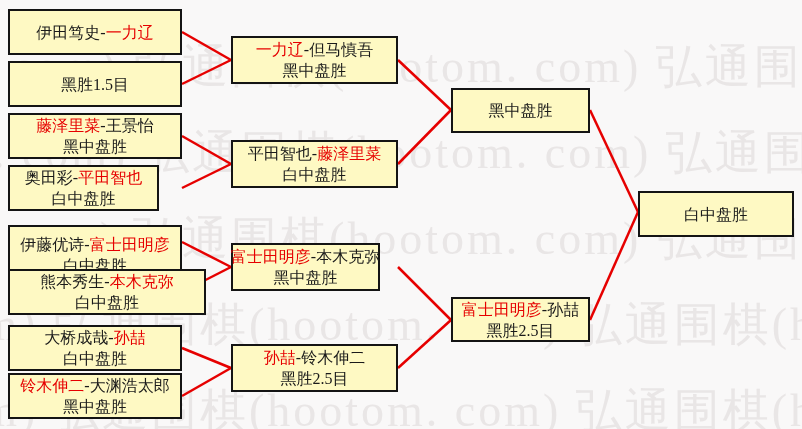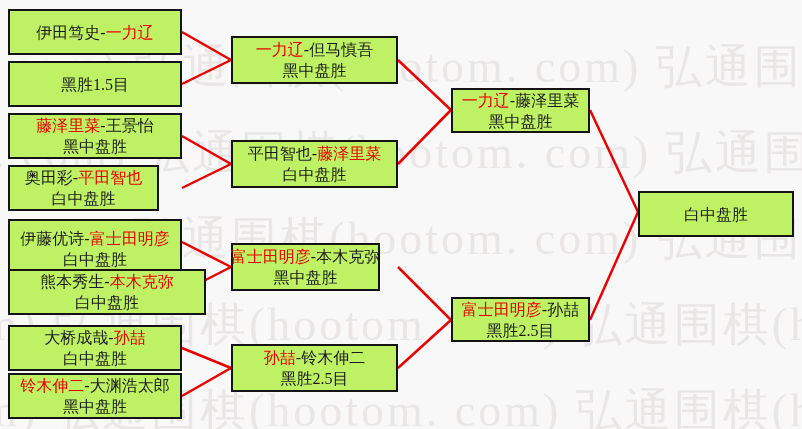--- a/index.html
+++ b/index.html
@@ -11,21 +11,21 @@
   .stage{position:absolute;inset:0;width:802px;height:429px;overflow:hidden;}
   .wm{
     position:absolute;white-space:nowrap;z-index:0;
     font-size:46px;letter-spacing:3px;color:#e9e6e6;
     -webkit-user-select:none;user-select:none;
   }
   svg.lines{position:absolute;left:0;top:0;z-index:1;}
   svg.lines line{stroke:#e60000;stroke-width:2.5;}
   .box{
     position:absolute;z-index:2;box-sizing:border-box;
-    background:#bef264;border:2px solid #141414;
+    background:#fef9c3;border:2px solid #141414;
     display:flex;flex-direction:column;justify-content:center;align-items:center;
     text-align:center;font-size:16px;line-height:21px;color:#1a1a1a;
   }
   .box .l1,.box .l2{white-space:nowrap;}
   .win{color:#e60000;}
 </style>
 </head>
 <body>
 
 <div class="stage">
@@ -60,21 +60,21 @@
     <div class="l2">黑胜1.5目</div>
   </div>
   <div class="box" style="left:8px;top:113px;width:174px;height:46px">
     <div class="l1"><span></span><span class="win">藤泽里菜</span><span>-王景怡</span></div>
     <div class="l2">黑中盘胜</div>
   </div>
   <div class="box" style="left:8px;top:165px;width:151px;height:46px">
     <div class="l1"><span>奥田彩-</span><span class="win">平田智也</span><span></span></div>
     <div class="l2">白中盘胜</div>
   </div>
-  <div class="box" style="left:8px;top:219px;width:174px;height:60px">
+  <div class="box" style="left:8px;top:225px;width:174px;height:60px">
     <div class="l1"><span>伊藤优诗-</span><span class="win">富士田明彦</span><span></span></div>
     <div class="l2">白中盘胜</div>
   </div>
   <div class="box" style="left:8px;top:269px;width:198px;height:46px">
     <div class="l1"><span>熊本秀生-</span><span class="win">本木克弥</span><span></span></div>
     <div class="l2">白中盘胜</div>
   </div>
   <div class="box" style="left:8px;top:325px;width:174px;height:46px">
     <div class="l1"><span>大桥成哉-</span><span class="win">孙喆</span><span></span></div>
     <div class="l2">白中盘胜</div>
@@ -95,21 +95,20 @@
   <div class="box" style="left:231px;top:243px;width:149px;height:48px">
     <div class="l1"><span></span><span class="win">富士田明彦</span><span>-本木克弥</span></div>
     <div class="l2">黑中盘胜</div>
   </div>
   <div class="box" style="left:231px;top:344px;width:167px;height:48px">
     <div class="l1"><span></span><span class="win">孙喆</span><span>-铃木伸二</span></div>
     <div class="l2">黑胜2.5目</div>
   </div>
 
   <div class="box" style="left:451px;top:88px;width:139px;height:45px">
-    <div class="l1"><span></span><span class="win">一力辽</span><span>-藤泽里菜</span></div>
     <div class="l2">黑中盘胜</div>
   </div>
   <div class="box" style="left:451px;top:297px;width:139px;height:45px">
     <div class="l1"><span></span><span class="win">富士田明彦</span><span>-孙喆</span></div>
     <div class="l2">黑胜2.5目</div>
   </div>
 
   <div class="box" style="left:638px;top:191px;width:156px;height:46px">
     <div class="l2">白中盘胜</div>
   </div>

